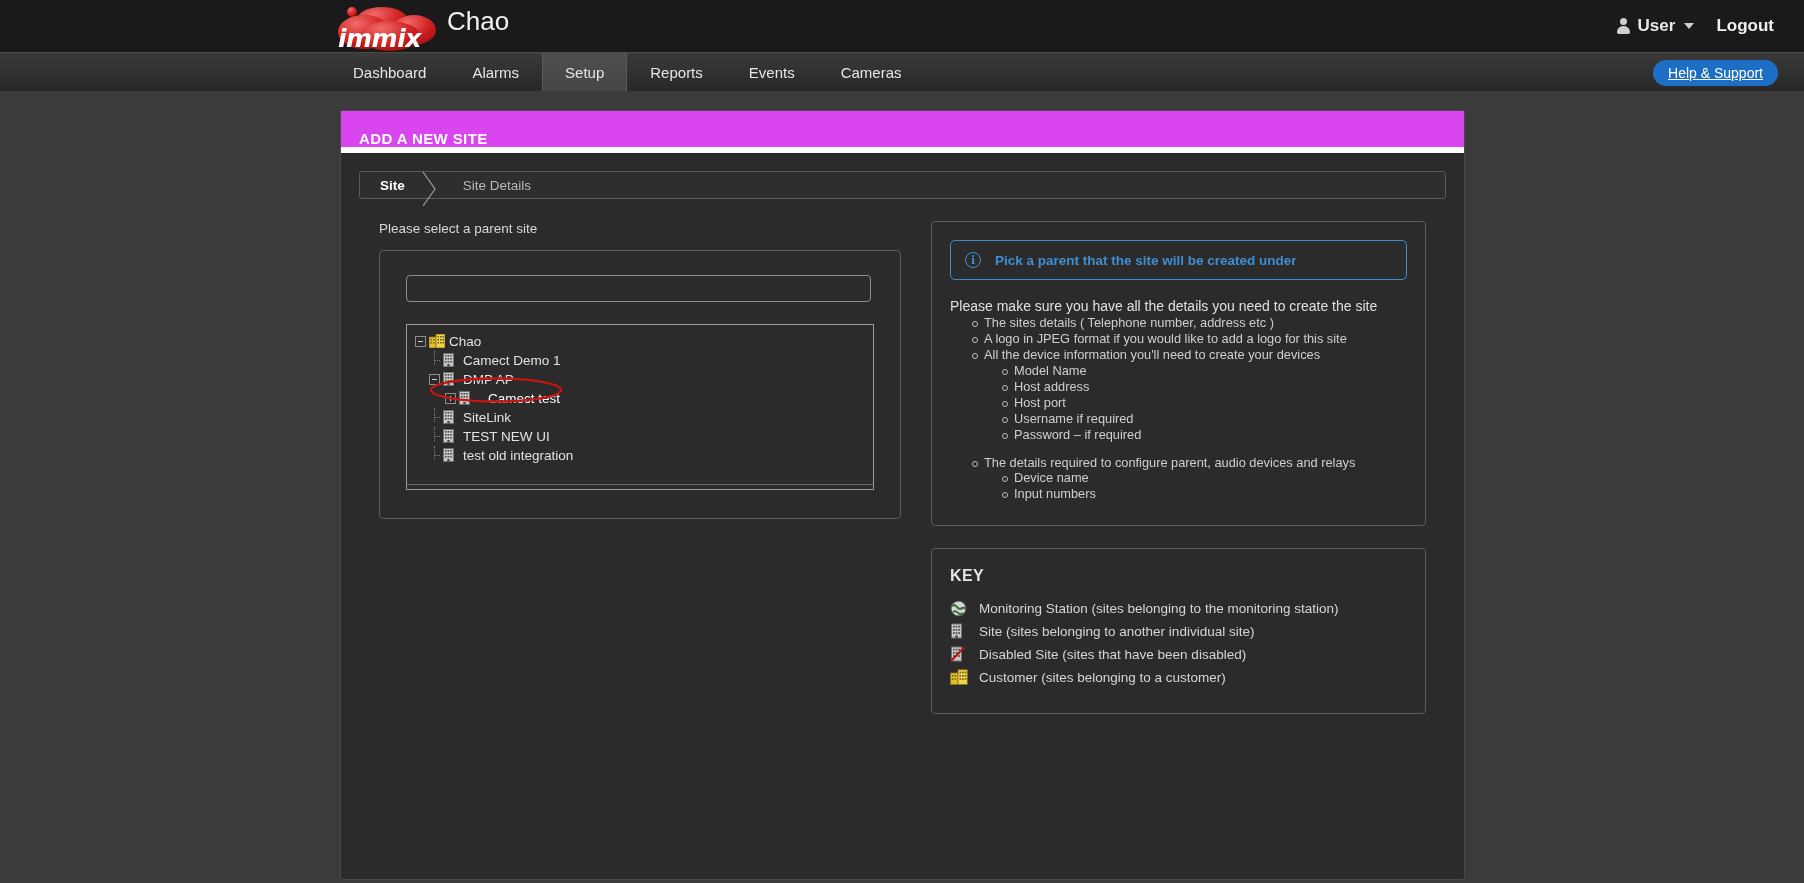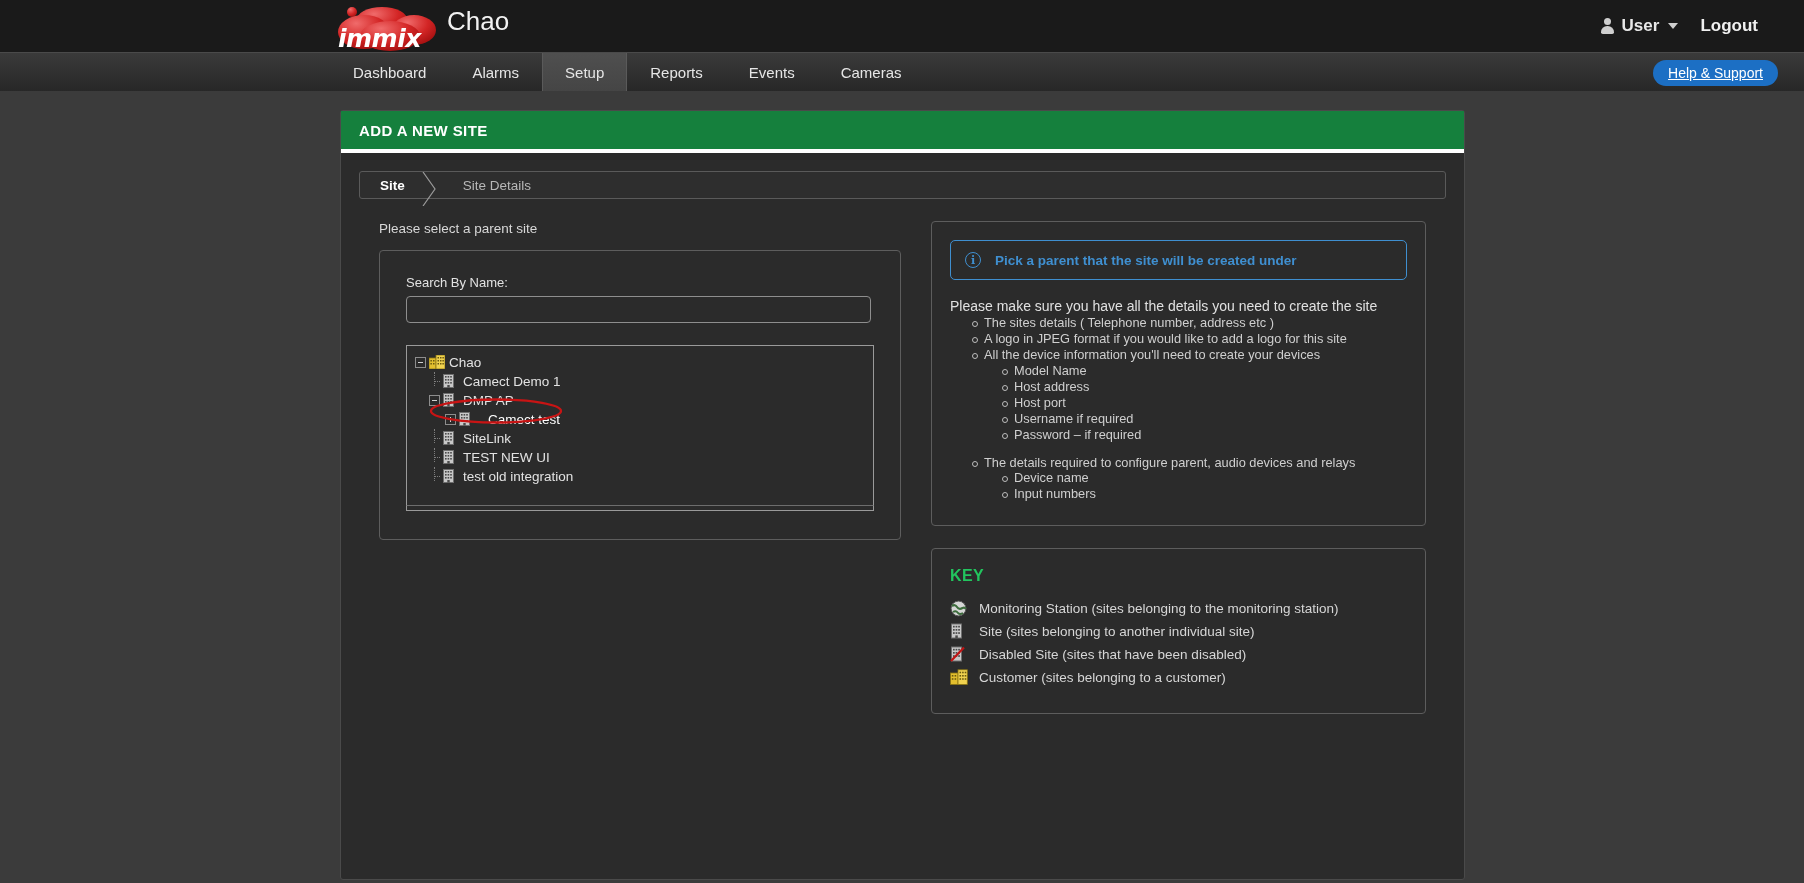--- a/index.html
+++ b/index.html
@@ -47,21 +47,21 @@
   .brand-title {
     position: absolute;
     left: 447px;
     top: 6px;
     font-size: 26px;
     color: #f2f2f2;
     font-weight: 400;
   }
   .user-area {
     position: absolute;
-    right: 16px;
+    right: 0px;
     top: 0px;
     height: 52px;
     display: flex;
     align-items: center;
     gap: 0px;
   }
   .user-btn {
     display: flex;
     align-items: center;
     gap: 7px;
@@ -151,24 +151,24 @@
     left: 340px;
     top: 110px;
     width: 1125px;
     background: #2b2b2b;
     border: 1px solid #4a4a4a;
     border-radius: 3px;
     min-height: 770px;
   }
   .panel-head {
     height: 42px;
-    background: #15803d;
-    border-bottom: 4px solid #ffffff;
-    display: flex;
-    align-items: center;
+    background: #d946ef;
+    border-bottom: 6px solid #ffffff;
+    display: flex;
+    align-items: flex-end;
     padding-left: 18px;
   }
   .panel-head-title {
     color: #ffffff;
     font-size: 15px;
     font-weight: bold;
     letter-spacing: 0.4px;
   }
   .panel-body {
     padding: 18px 18px 20px 18px;
@@ -384,21 +384,21 @@
   li.group { margin-top: 10px; }
 
   .key-card {
     margin-top: 22px;
     border: 1px solid #5d5d5d;
     border-radius: 4px;
     padding: 18px 18px 24px 18px;
     background: #2b2b2b;
   }
   .key-title {
-    color: #22c55e;
+    color: #e5e5e5;
     font-size: 16px;
     font-weight: bold;
     margin-bottom: 12px;
     letter-spacing: 0.4px;
   }
   .key-row {
     display: flex;
     align-items: center;
     gap: 12px;
     height: 23px;
@@ -466,21 +466,20 @@
       </div>
       <div class="wz-step">Site Details</div>
     </div>
 
     <div class="cols">
 
       <div class="col-left">
         <div class="hint-text">Please select a parent site</div>
 
         <div class="tree-box">
-          <div class="srch-label">Search By Name:</div>
           <input class="srch-input" type="text" placeholder="" style="">
 
           <div class="tree-panel">
 
             <div class="tnode" style="padding-left:2px;">
               <span class="tog"></span>
               <span class="ico ico-wrap">
                 <svg width="16" height="14" viewBox="0 0 16 14">
                   <rect x="0" y="3" width="7" height="11" fill="#e3bf2e" stroke="#8a7412" stroke-width="0.8"></rect>
                   <rect x="7" y="0" width="9" height="14" fill="#f0d24f" stroke="#8a7412" stroke-width="0.8"></rect>

